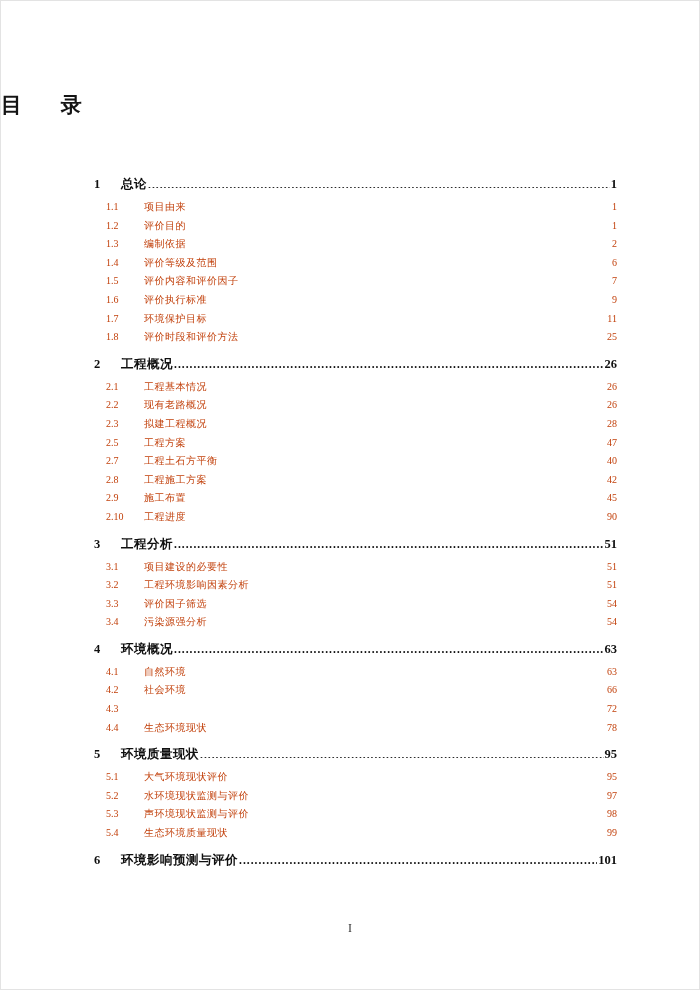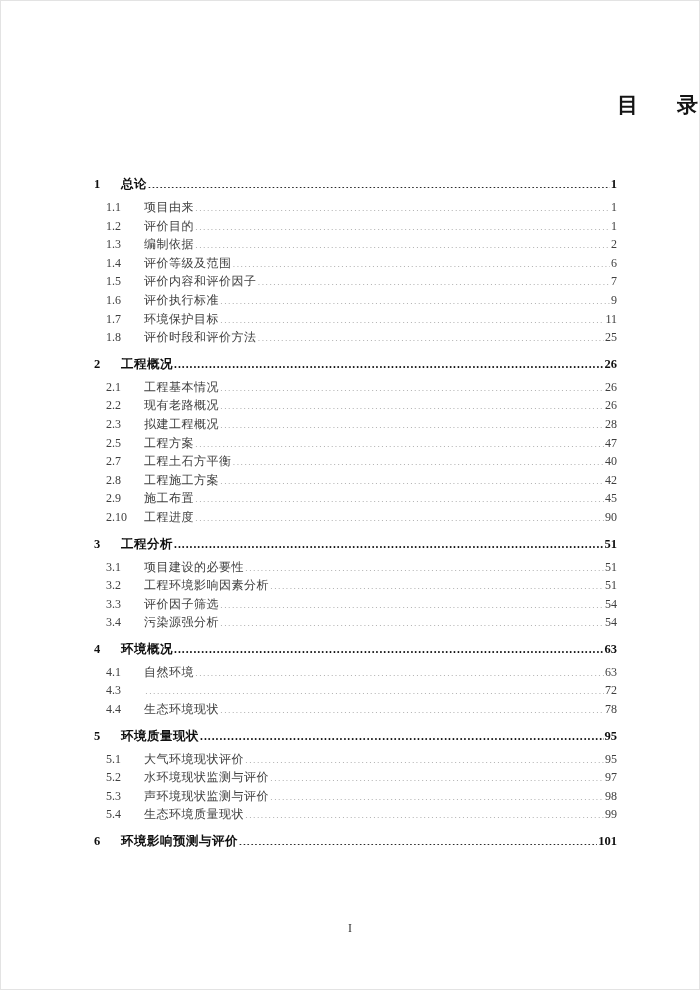--- a/index.html
+++ b/index.html
@@ -14,41 +14,41 @@
     height: 990px;
     background: #ffffff;
     border: 1px solid #e3e3e3;
     overflow: hidden;
   }
   .doc-title {
     position: absolute;
     top: 90px;
     left: 0;
     width: 100%;
-    text-align: right;
+    text-align: left;
     font-size: 21px;
     font-weight: bold;
     letter-spacing: 1px;
     word-spacing: 1.5em;
     color: #141414;
   }
   .toc {
     position: absolute;
     top: 166px;
     left: 93px;
     right: 82px;
   }
   .toc-row {
     display: flex;
     align-items: baseline;
     white-space: nowrap;
-    font-size: 12px;
+    font-size: 10px;
     line-height: 18.6px;
     height: 18.6px;
-    color: #404040;
+    color: #c2410c;
   }
   .toc-row.level-1 {
     font-weight: bold;
     font-size: 12.5px;
     height: 19px;
     line-height: 19px;
     margin: 8px 0 4px 0;
     color: #101010;
   }
   .toc-row.level-1 .num { width: 27px; }
@@ -231,20 +231,26 @@
     <span class="dots"></span>
     <span class="pagenum">63</span>
   </div>
       <div class="toc-row level-2">
     <span class="num">4.1</span>
     <span class="entry-title">自然环境</span>
     <span class="dots"></span>
     <span class="pagenum">63</span>
   </div>
       <div class="toc-row level-2">
+    <span class="num">4.2</span>
+    <span class="entry-title">社会环境</span>
+    <span class="dots"></span>
+    <span class="pagenum">66</span>
+  </div>
+      <div class="toc-row level-2">
     <span class="num">4.3</span>
     <span class="dots"></span>
     <span class="pagenum">72</span>
   </div>
       <div class="toc-row level-2">
     <span class="num">4.4</span>
     <span class="entry-title">生态环境现状</span>
     <span class="dots"></span>
     <span class="pagenum">78</span>
   </div>

